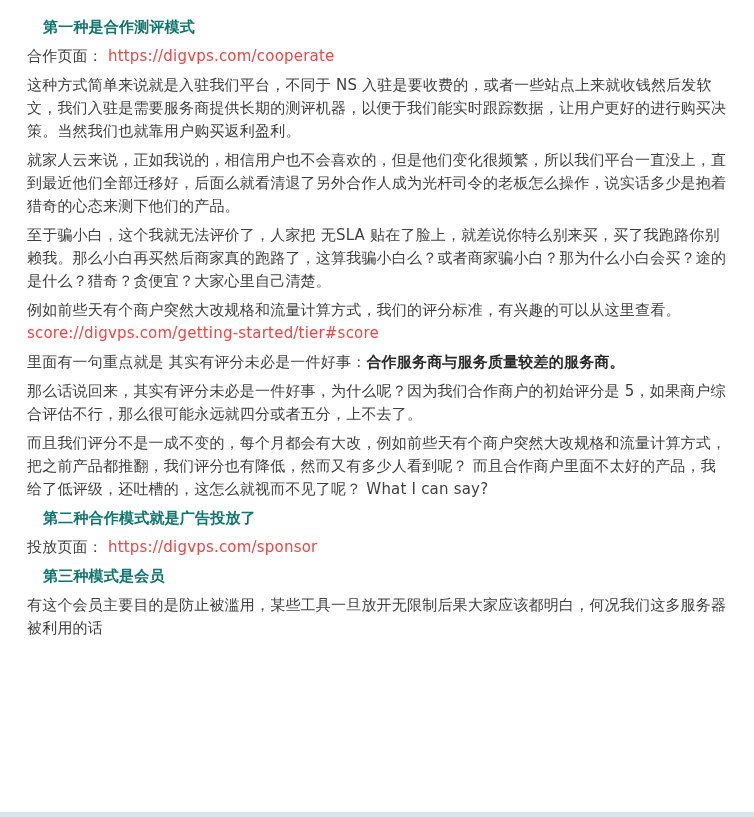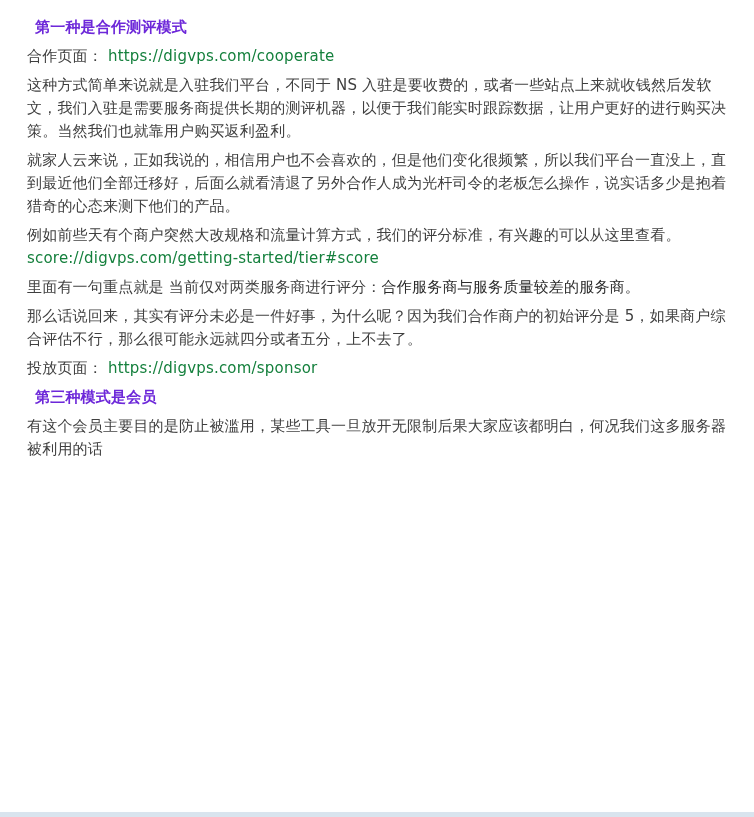--- a/index.html
+++ b/index.html
@@ -18,33 +18,33 @@
     padding: 10px 26px 0 27px;
     font-size: 15px;
     line-height: 23px;
     color: #3f3f3f;
     letter-spacing: 0.2px;
   }
   .article p {
     margin: 6px 0;
   }
   .article h3 {
-    margin: 6px 8px;
+    margin: 6px 16px;
     font-size: 15px;
     line-height: 23px;
     font-weight: bold;
-    color: #6d28d9;
+    color: #0f766e;
   }
   a.link {
-    color: #15803d;
+    color: #ef4444;
     text-decoration: none;
     cursor: pointer;
   }
   .bold-inline {
-    font-weight: normal;
+    font-weight: bold;
     color: #2b2b2b;
   }
   .bottom-strip {
     position: absolute;
     left: 0;
     bottom: 0;
     width: 100%;
     height: 5px;
     background: #d9e4ee;
   }
@@ -58,35 +58,38 @@
 
   <p>
     <span>合作页面：</span>
     <a class="link">https://digvps.com/cooperate</a>
   </p>
 
   <p>这种方式简单来说就是入驻我们平台，不同于 NS 入驻是要收费的，或者一些站点上来就收钱然后发软文，我们入驻是需要服务商提供长期的测评机器，以便于我们能实时跟踪数据，让用户更好的进行购买决策。当然我们也就靠用户购买返利盈利。</p>
 
   <p>就家人云来说，正如我说的，相信用户也不会喜欢的，但是他们变化很频繁，所以我们平台一直没上，直到最近他们全部迁移好，后面么就看清退了另外合作人成为光杆司令的老板怎么操作，说实话多少是抱着猎奇的心态来测下他们的产品。</p>
 
+  <p>至于骗小白，这个我就无法评价了，人家把 无SLA 贴在了脸上，就差说你特么别来买，买了我跑路你别赖我。那么小白再买然后商家真的跑路了，这算我骗小白么？或者商家骗小白？那为什么小白会买？途的是什么？猎奇？贪便宜？大家心里自己清楚。</p>
 
   <p>
     <span>例如前些天有个商户突然大改规格和流量计算方式，我们的评分标准，有兴趣的可以从这里查看。</span>
     <a class="link">score://digvps.com/getting-started/tier#score</a>
   </p>
 
   <p>
-    <span>里面有一句重点就是 当前仅对两类服务商进行评分：</span><span class="bold-inline">合作服务商与服务质量较差的服务商。</span>
+    <span>里面有一句重点就是 其实有评分未必是一件好事：</span><span class="bold-inline">合作服务商与服务质量较差的服务商。</span>
   </p>
 
 
 
   <p>那么话说回来，其实有评分未必是一件好事，为什么呢？因为我们合作商户的初始评分是 5，如果商户综合评估不行，那么很可能永远就四分或者五分，上不去了。</p>
 
+  <p>而且我们评分不是一成不变的，每个月都会有大改，例如前些天有个商户突然大改规格和流量计算方式，把之前产品都推翻，我们评分也有降低，然而又有多少人看到呢？ 而且合作商户里面不太好的产品，我给了低评级，还吐槽的，这怎么就视而不见了呢？ What I can say?</p>
 
+  <h3>第二种合作模式就是广告投放了</h3>
 
   <p>
     <span>投放页面：</span>
     <a class="link">https://digvps.com/sponsor</a>
   </p>
 
 
   <h3>第三种模式是会员</h3>
 
 

